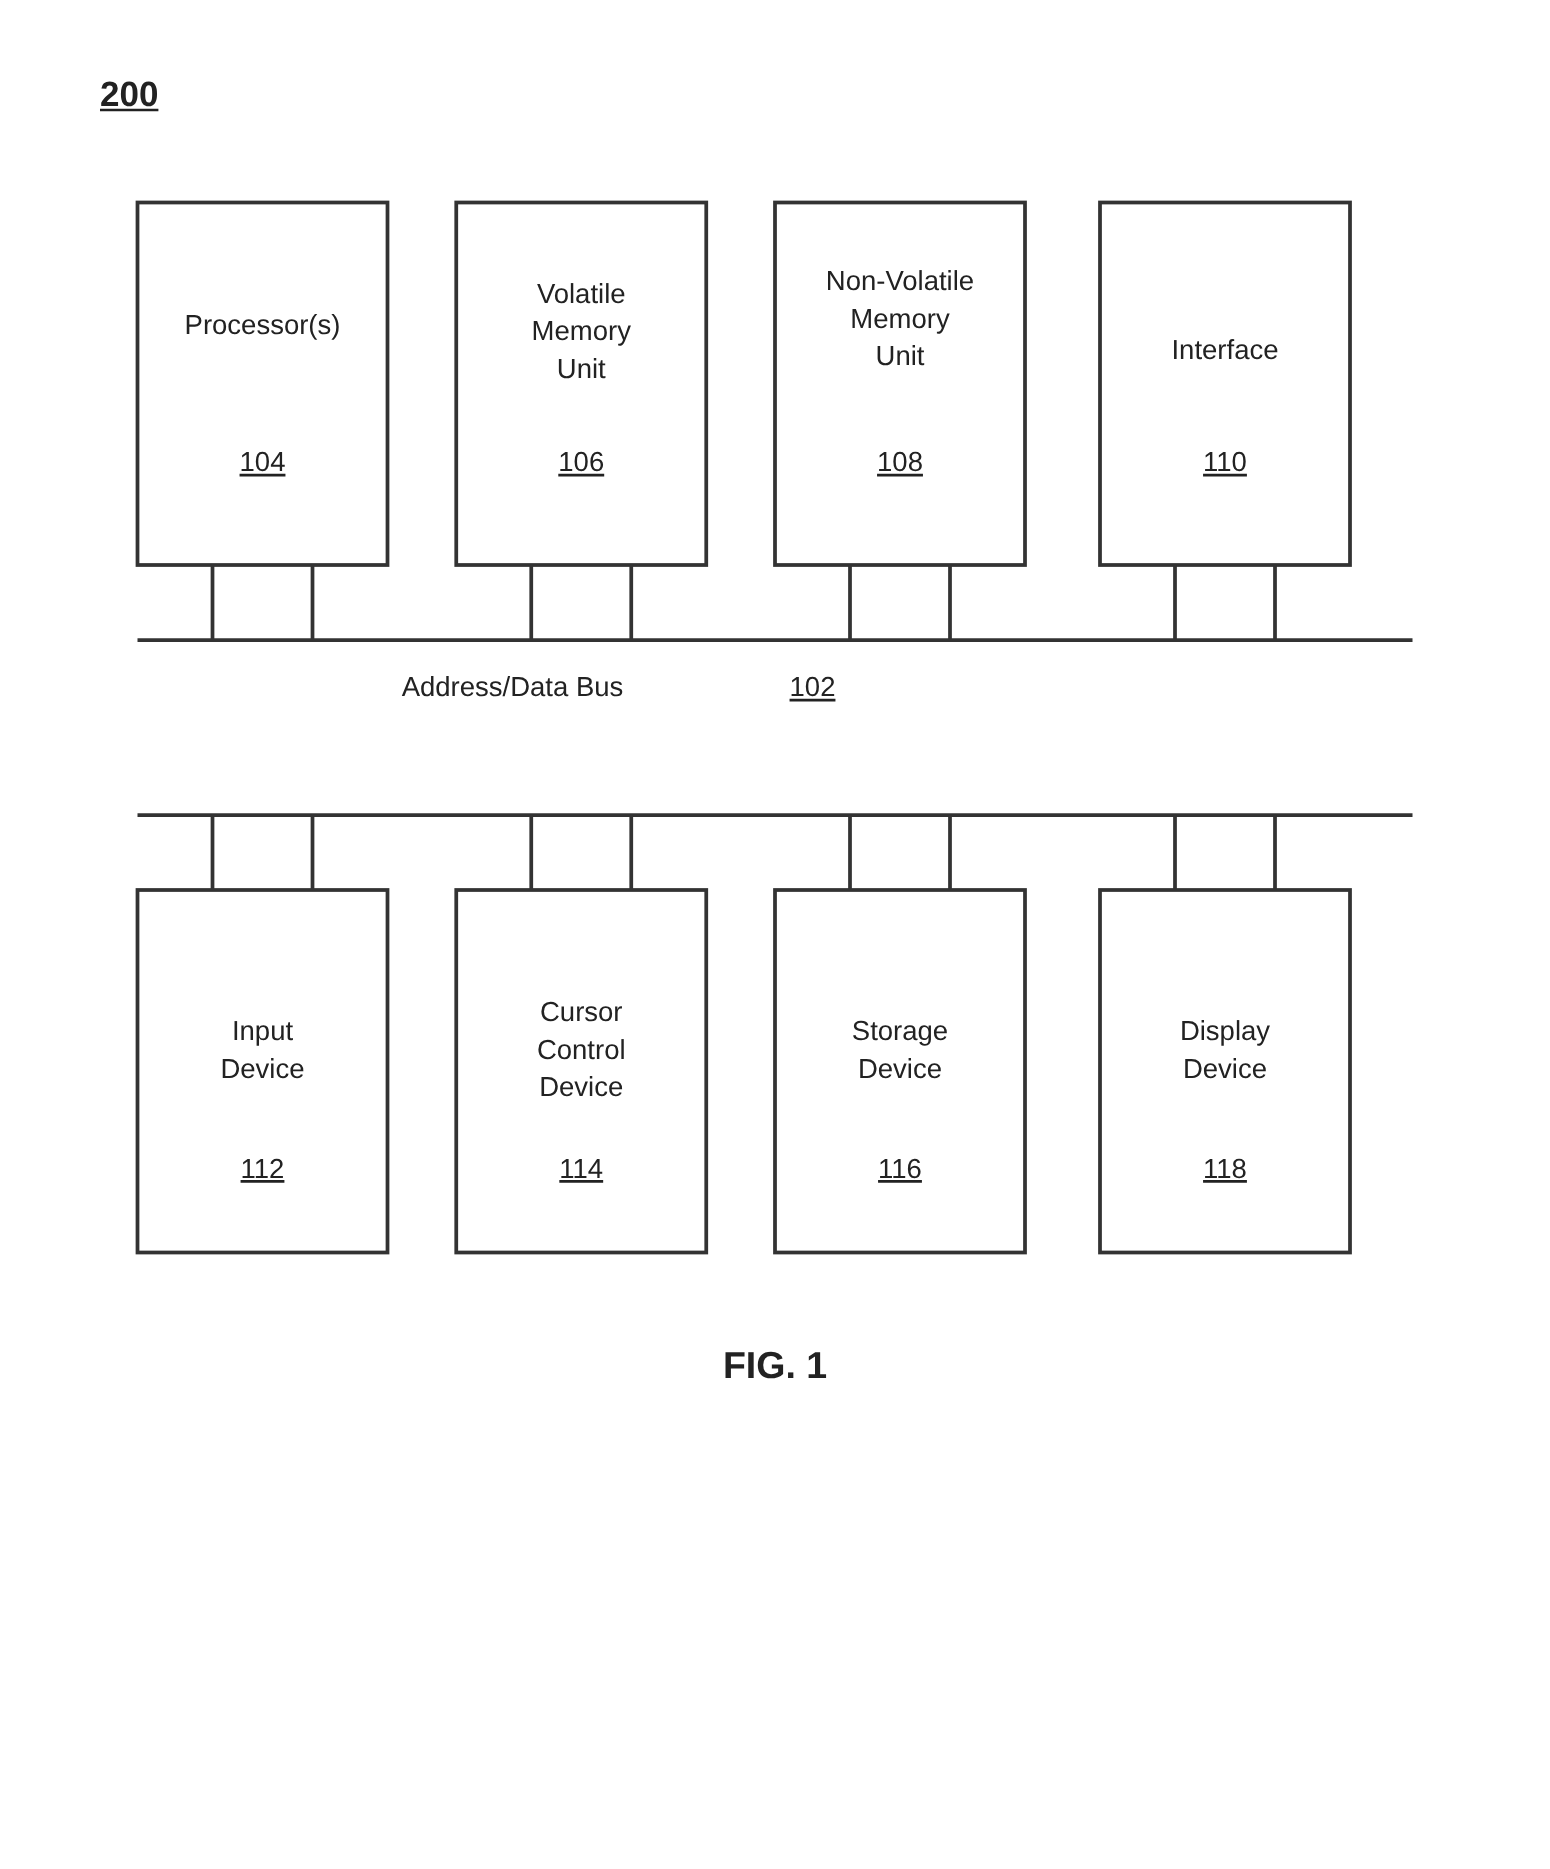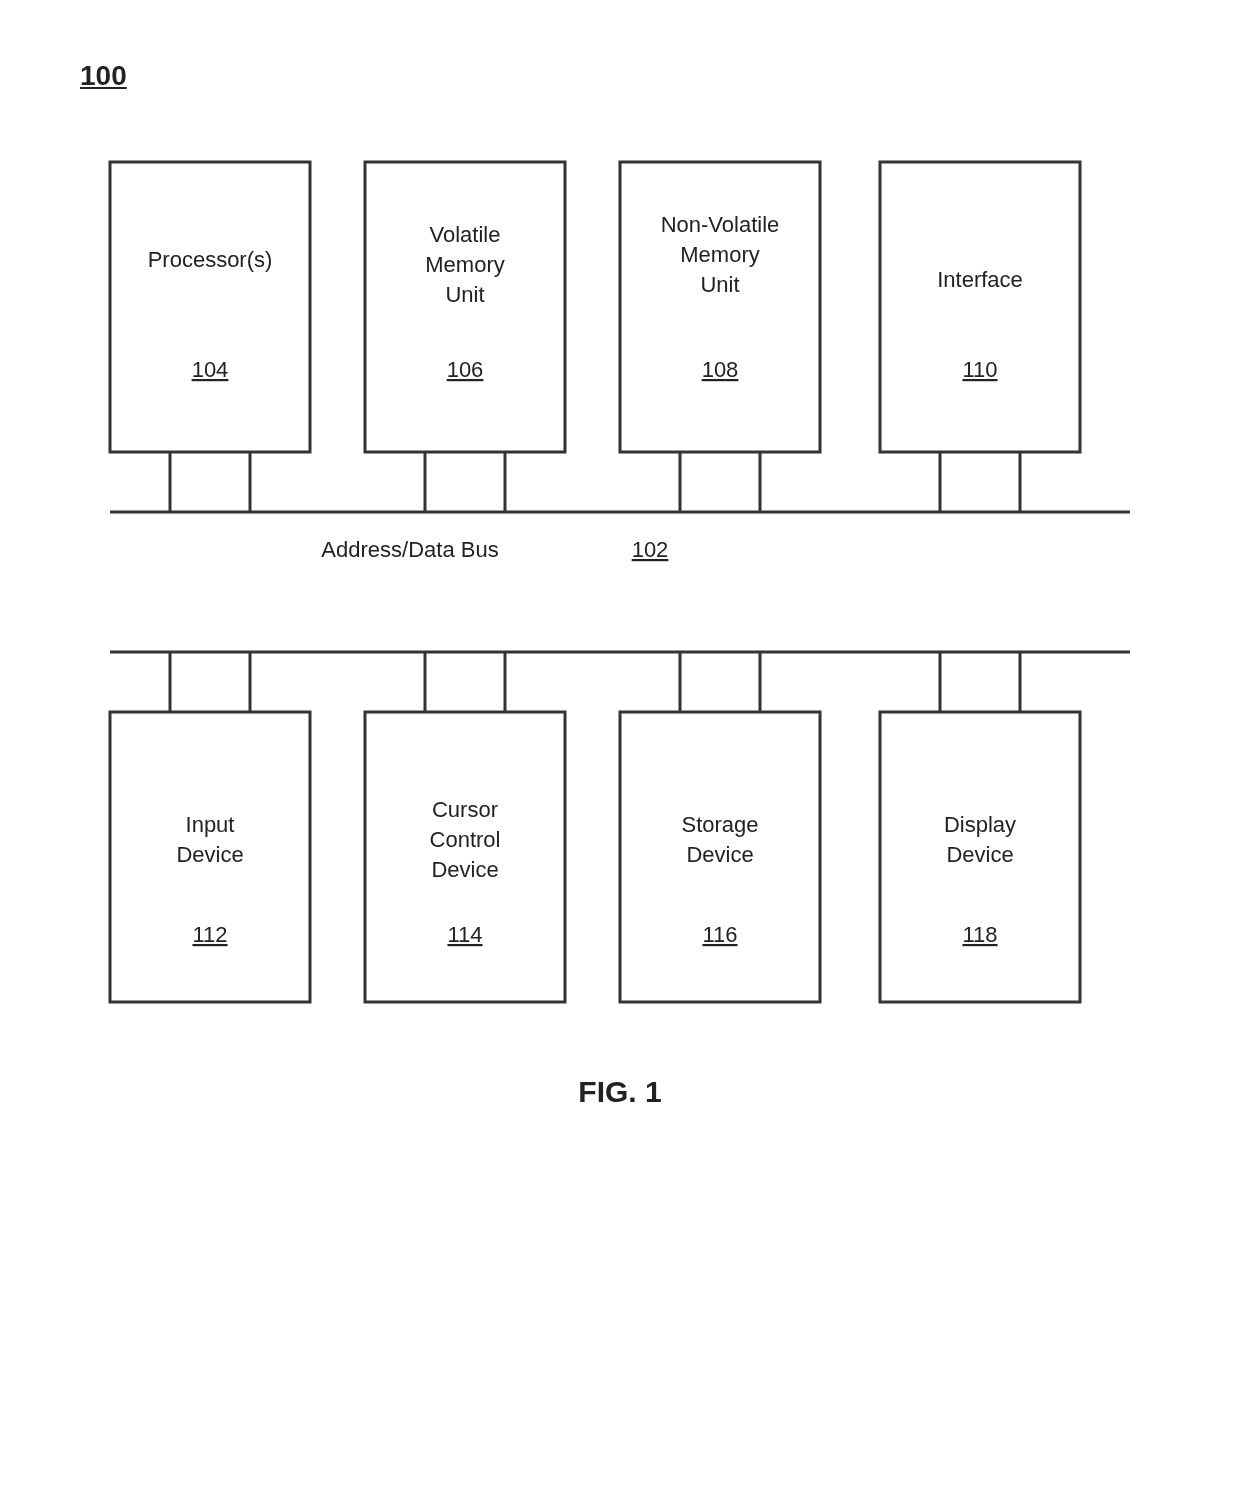--- a/index.html
+++ b/index.html
@@ -24,21 +24,21 @@
     svg {
       display: block;
     }
   </style>
 </head>
 <body>
 
 <div class="page">
 
   <div style="margin-bottom: 30px;">
-    <span style="font-size:28px; font-weight:bold; color:#222; text-decoration:underline; font-family:Arial,sans-serif;">100</span>
+    <span style="font-size:28px; font-weight:bold; color:#222; text-decoration:underline; font-family:Arial,sans-serif;">200</span>
   </div>
 
   <svg width="1080" height="1350" viewBox="0 0 1080 1350" style="display:block; margin: 0 auto; font-family: Arial, sans-serif;">
 
     <rect x="30" y="40" width="200" height="290" fill="white" stroke="#333" stroke-width="3"></rect>
     <text x="130" y="145" text-anchor="middle" font-size="22" fill="#222">Processor(s)</text>
     <text x="130" y="255" text-anchor="middle" font-size="22" fill="#222" text-decoration="underline">104</text>
 
     <rect x="285" y="40" width="200" height="290" fill="white" stroke="#333" stroke-width="3"></rect>
     <text x="385" y="120" text-anchor="middle" font-size="22" fill="#222">Volatile</text>

